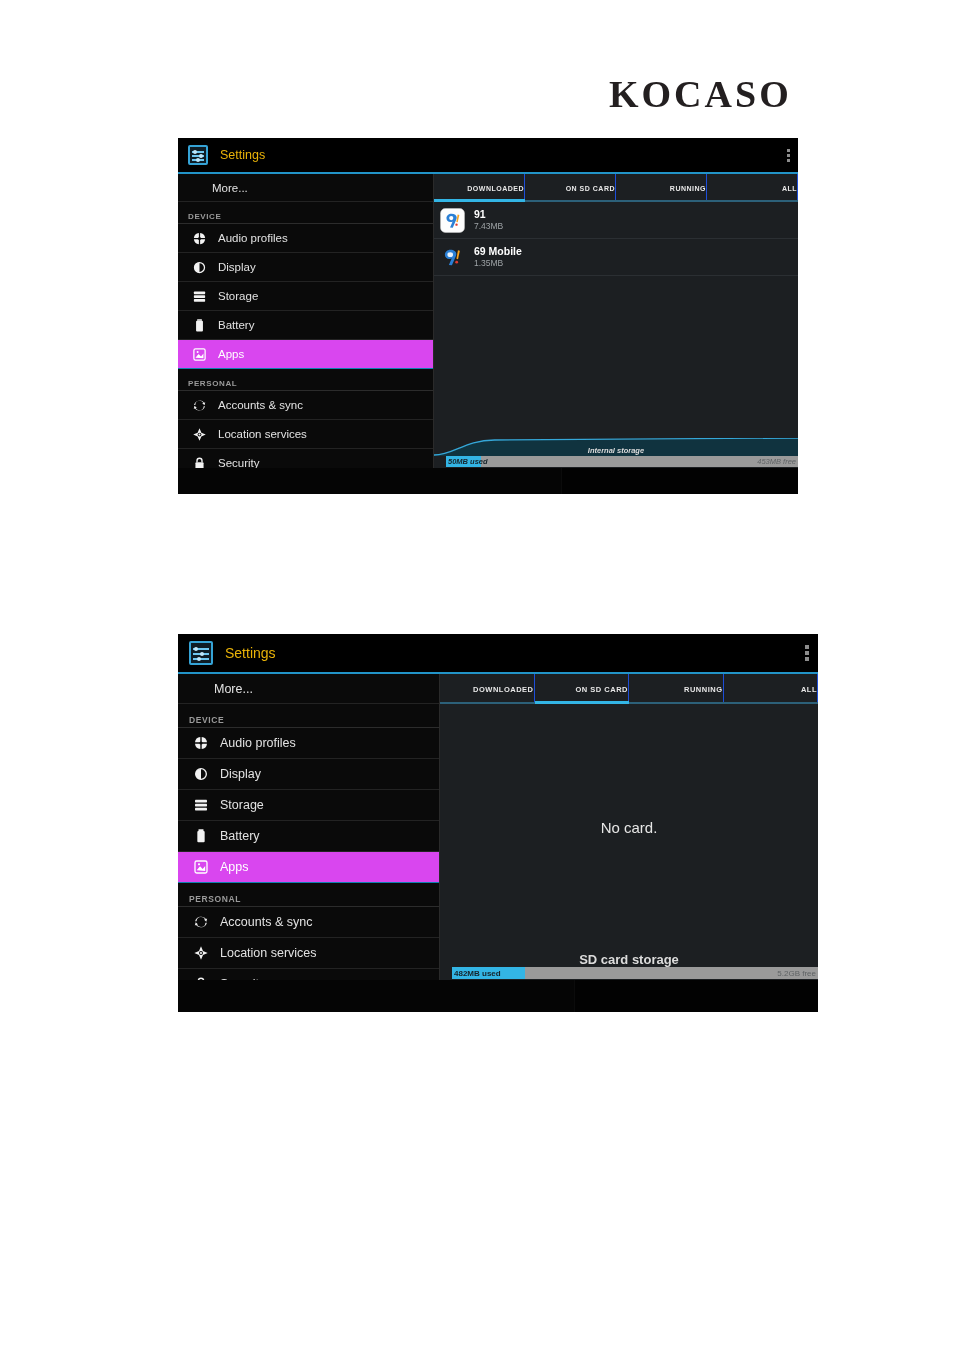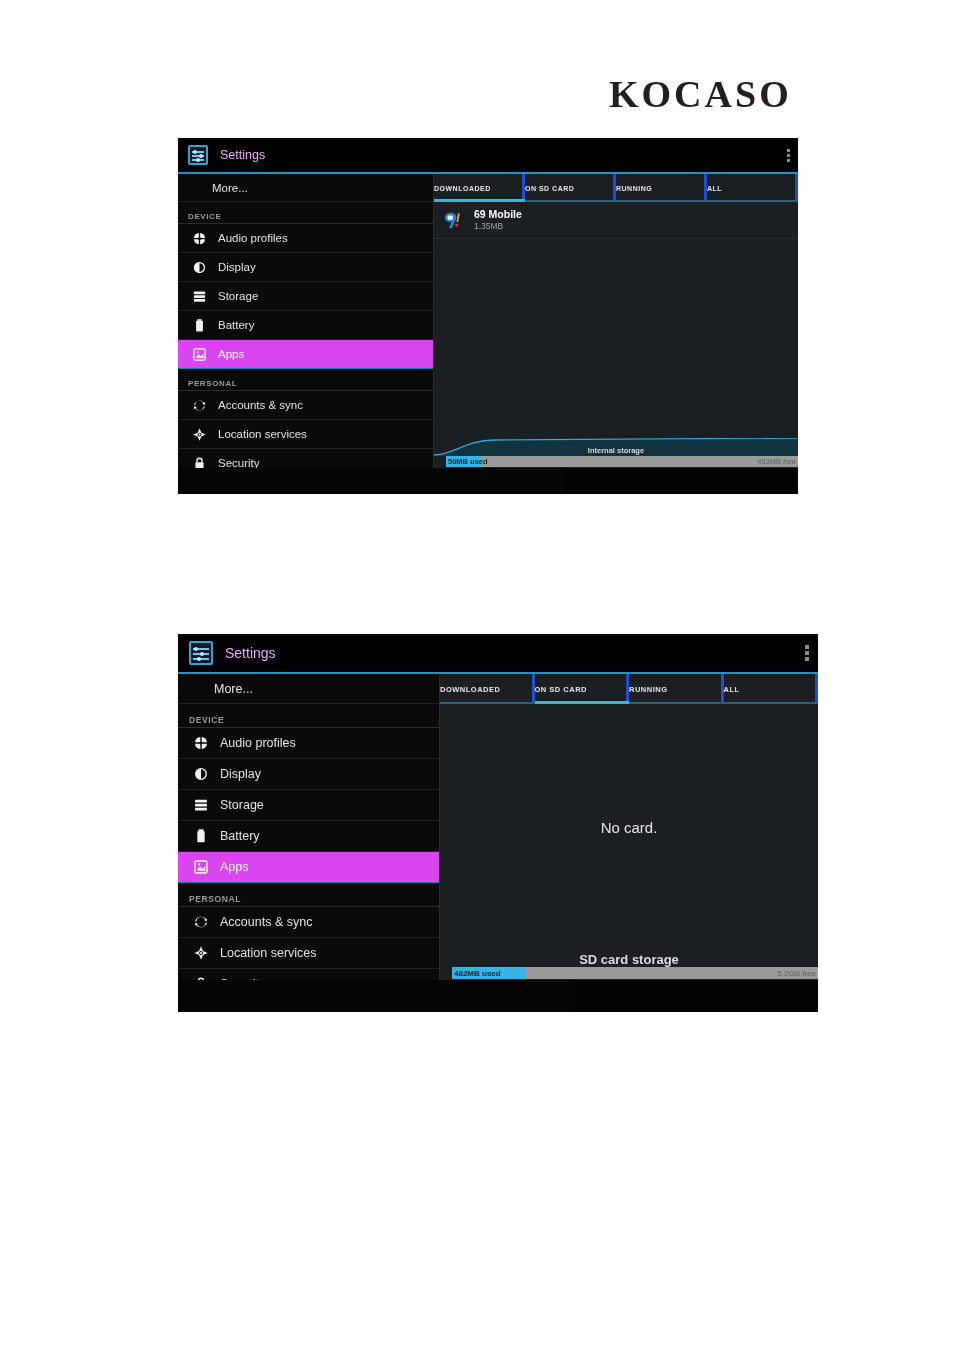--- a/index.html
+++ b/index.html
@@ -54,21 +54,21 @@
   .app-icon i:nth-child(2){ top: 50%; }
   .app-icon i:nth-child(3){ top: 75%; }
   .app-icon b {
     position:absolute; width:4px; height:4px; border-radius:50%;
     background:#bfe6f9;
   }
   .app-icon b:nth-of-type(1){ top: calc(25% - 1px); left: 3px; }
   .app-icon b:nth-of-type(2){ top: calc(50% - 1px); left: 9px; }
   .app-icon b:nth-of-type(3){ top: calc(75% - 1px); left: 6px; }
 
-  .ab-title { color:#f0abfc; margin-left: 12px; }
+  .ab-title { color:#eab308; margin-left: 12px; }
   .shot.one .ab-title { font-size: 12.5px; }
   .shot.two .ab-title { font-size: 14px; }
 
   .overflow { margin-left:auto; display:flex; flex-direction:column; gap:2px; align-items:center; }
   .overflow span { display:block; width:3px; height:3px; background:#8d8d8d; }
   .shot.two .overflow span { width:4px; height:4px; }
 
   
   .body { display:flex; flex:1 1 auto; min-height:0; }
 
@@ -112,23 +112,23 @@
   .side-ico svg { width:100%; height:100%; display:block; }
   .side-label { white-space:nowrap; }
 
   
   .content { flex:1 1 auto; background:#1c1f22; display:flex; flex-direction:column; position:relative; min-width:0; }
 
   .tabs { display:flex; position:relative; flex:0 0 auto; }
   .shot.one .tabs { height: 28px; }
   .shot.two .tabs { height: 30px; }
   .tab {
-    flex:1 1 0; display:flex; align-items:center; justify-content:flex-start;
+    flex:1 1 0; display:flex; align-items:center; justify-content:flex-end;
     color:#e8e8e8; font-weight:bold; letter-spacing:.5px;
-    border-right:3px solid #1d4ed8;
+    border-right:1px solid #1d4ed8;
     position:relative;
   }
   .tab:last-child{ border-right:none; }
   .shot.one .tab { font-size:7px; }
   .shot.two .tab { font-size:7.5px; }
   .tabs-underline {
     position:absolute; left:0; right:0; bottom:0; height:2px;
     background:#2c6079;
   }
   .tab-indicator { position:absolute; bottom:0; height:3px; background:#33b5e5; }
@@ -146,21 +146,21 @@
   .app-size { color:#9ea3a6; font-size:8.5px; line-height:1.1; }
 
   .empty-state {
     flex:1 1 auto; display:flex; align-items:center; justify-content:center;
     color:#e6e6e6;
   }
   .shot.two .empty-state { font-size:15px; }
 
   
   .storage { position:relative; flex:0 0 auto; }
-  .shot.one .storage { height:40px; }
+  .shot.one .storage { height:40px;font-style:italic; }
   .shot.two .storage { height:30px; }
   .storage-glow {
     position:absolute; left:0; right:0; bottom:12px; height:18px;
     overflow:hidden; pointer-events:none;
   }
   .storage-glow svg { width:100%; height:100%; display:block; }
   .storage-label {
     position:absolute; left:0; right:0; bottom:13px;
     text-align:center; color:#dcdcdc; font-weight:bold;
   }
@@ -337,20 +337,35 @@
               <span>RUNNING</span>
             </div>
             <div class="tab">
               <span>ALL</span>
             </div>
             <div class="tabs-underline"></div>
             <div class="tab-indicator" style="left:0; width:25%;"></div>
           </div>
 
           <div class="applist">
+            <div class="app-row">
+              <span class="app-thumb">
+                <svg viewBox="0 0 48 48">
+                    <rect x="1" y="1" width="46" height="46" rx="9" fill="#fdfdfd" stroke="#c9c9c9"></rect>
+                    <path d="M22 11c-5.4 0-9.6 3.7-9.6 8.6 0 4.3 3.3 7.4 7.8 7.4 1.6 0 3-.4 4.1-1.1l-5.1 11.5 5.3.4 6.4-14.6c.8-1.8 1.2-3.5 1.2-5 0-4.4-4.2-7.2-10.1-7.2z" fill="#2a7fd4"></path>
+                    <circle cx="21.6" cy="19.4" r="4" fill="#fdfdfd"></circle>
+                    <path d="M33.8 12.5l3.3.7-3.1 14.2-2.6-.6z" fill="#f5a11c"></path>
+                    <circle cx="31.7" cy="32" r="2.3" fill="#e03b2f"></circle>
+                  </svg>
+              </span>
+              <span class="app-texts">
+                <span class="app-name">91</span>
+                <span class="app-size">7.43MB</span>
+              </span>
+            </div>
             <div class="app-row">
               <span class="app-thumb">
                 <svg viewBox="0 0 48 48">
                     <path d="M20 9c-6 0-10.6 4.1-10.6 9.5 0 4.8 3.7 8.2 8.7 8.2 1.8 0 3.3-.4 4.5-1.2L17 38.5l5.9.5 7.1-16.2c.9-2 1.3-3.9 1.3-5.6C31.3 12.2 26.6 9 20 9z" fill="#2a7fd4"></path>
                     <ellipse cx="19.6" cy="18.6" rx="5.4" ry="4.6" fill="#eaf4fd"></ellipse>
                     <path d="M34.4 10l3.8.8-3.6 16.4-3-.7z" fill="#f5a11c"></path>
                     <circle cx="32" cy="33" r="2.7" fill="#e03b2f"></circle>
                   </svg>
               </span>
               <span class="app-texts">

